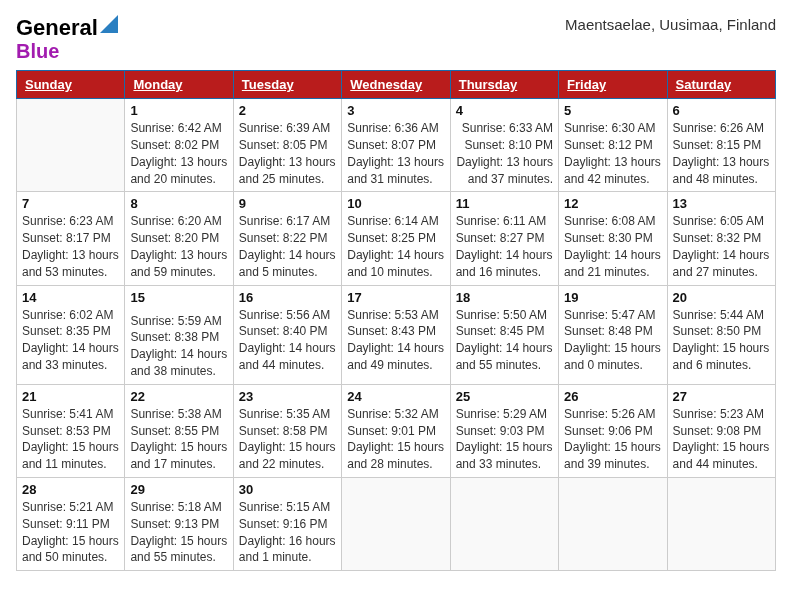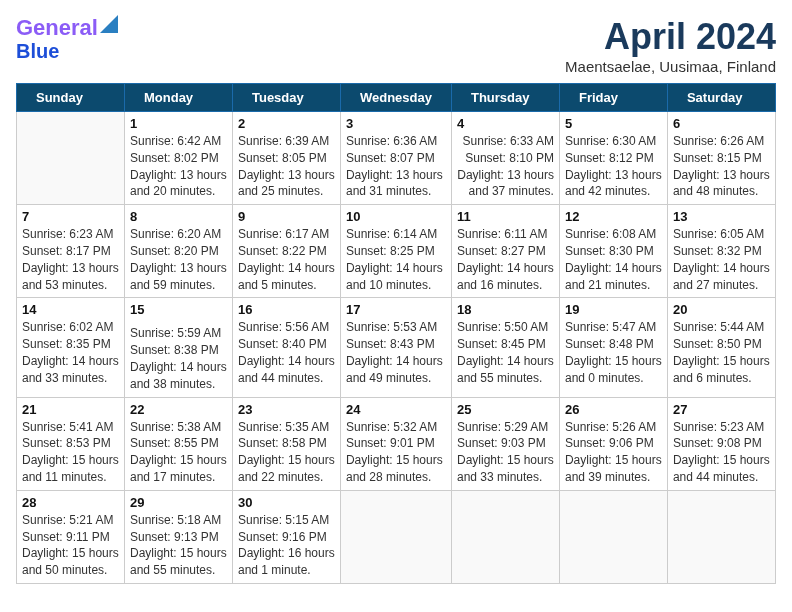--- a/index.html
+++ b/index.html
@@ -17,48 +17,49 @@
       margin-bottom: 8px;
     }
     .logo {
       display: flex;
       flex-direction: column;
       align-items: flex-start;
     }
     .logo-text {
       font-size: 22px;
       font-weight: bold;
-      color: #8b5cf6;
+      color: #000000;
       line-height: 1.1;
     }
     .title-area {
       text-align: right;
     }
     .month-title {
       font-size: 36px;
       font-weight: bold;
       color: #1a3a5c;
     }
     .location {
       font-size: 15px;
       color: #333;
     }
     .calendar {
       width: 100%;
       border-collapse: collapse;
       border: 1px solid #ccc;
     }
     .calendar th {
-      background: #0c4a6e;
+      background: #b91c1c;
       color: #fff;
       font-size: 13px;
       font-weight: bold;
-      padding: 6px 19px;
+      padding: 6px 8px;
       text-align: left;
       border: 1px solid #1a6aaa;
+      text-decoration: underline;
     }
     .calendar td {
       vertical-align: top;
       border: 1px solid #ccc;
       padding: 4px 5px;
       width: 108px;
       min-height: 80px;
       font-size: 10px;
       color: #333;
       background: #fff;
@@ -83,24 +84,23 @@
 <body>
 
 <div class="header">
   <div class="logo">
     <div style="display:flex;align-items:center;">
       <span class="logo-text">General</span>
       <svg width="18" height="18" viewBox="0 0 18 18" style="margin-left:2px;margin-top:-8px;">
         <polygon points="0,18 18,18 18,0" fill="#2a7fc1"></polygon>
       </svg>
     </div>
-    <span class="logo-text" style="color:#1d4ed8;font-size:20px;">Blue</span>
+    <span class="logo-text" style="color:#a21caf;font-size:20px;">Blue</span>
   </div>
   <div class="title-area">
-    <div class="month-title">April 2024</div>
     <div class="location">Maentsaelae, Uusimaa, Finland</div>
   </div>
 </div>
 
 <table class="calendar">
   <thead>
     <tr>
     <th>Sunday</th>
         <th>Monday</th>
         <th>Tuesday</th>

